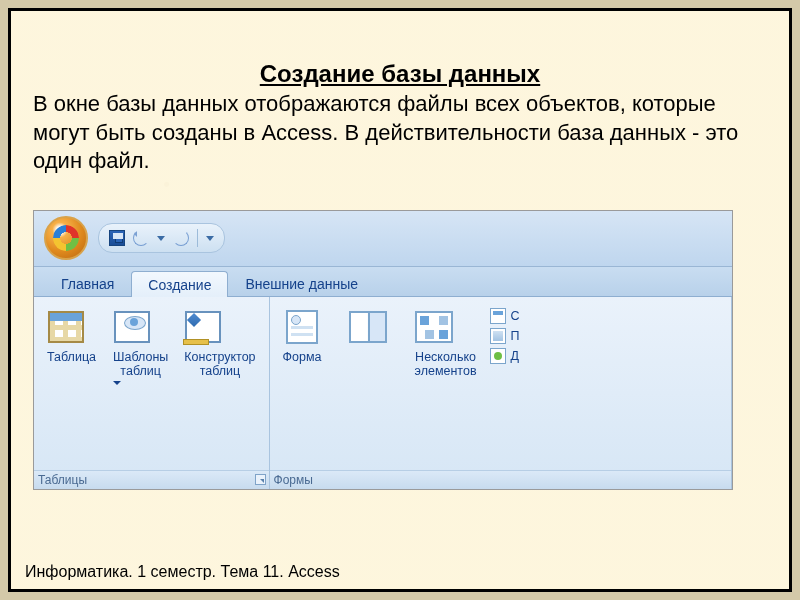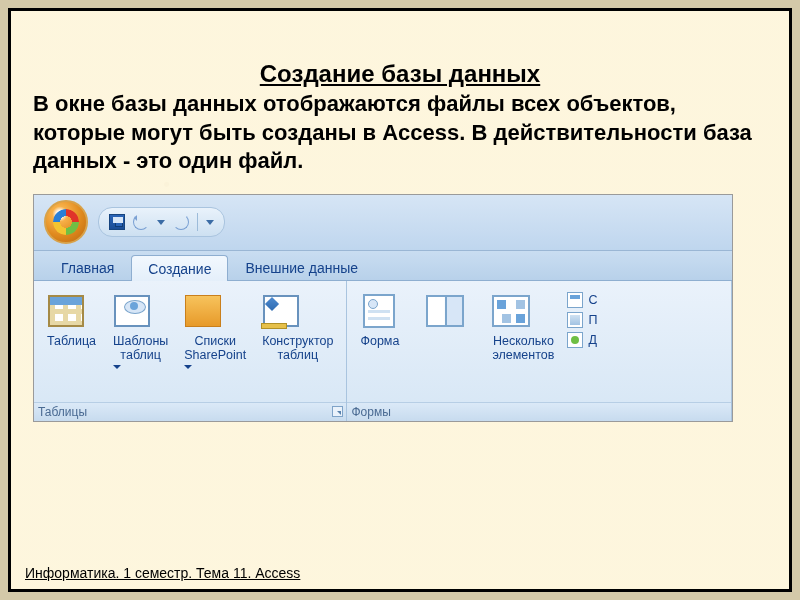--- a/index.html
+++ b/index.html
@@ -28,37 +28,35 @@
     text-decoration: underline;
     padding: 10px 0 2px;
     color: #000;
     margin-top: 39px;
   }
   .slide-body {
     font-size: 22px;
     line-height: 1.3;
     color: #000;
     padding: 0 22px 8px;
-    font-weight: bold;
   }
   .footer-text {
     position: absolute;
     left: 14px;
     bottom: 8px;
-    font-size: 14px;
+    font-size: 16px;
     color: #000;
-    text-decoration: underline;
   }
 
   
   .app-shot {
-    margin: 10px 22px 0;
+    margin: 26px 22px 0;
     border: 1px solid #9a9a9a;
     width: 700px;
-    height: 228px;
+    height: 280px;
     background: #fff;
     display: flex;
     flex-direction: column;
     font-family: "Segoe UI", Tahoma, sans-serif;
   }
 
   
   .titlebar {
     height: 56px;
     background: linear-gradient(#d6e5f5, #bfd6ee);
@@ -267,27 +265,20 @@
           </div>
           <div class="rbtn">
             <div class="big-ico">
                 <div class="tpl-ico"></div>
               </div>
             <div class="caption">Шаблоны<br>таблиц</div>
             <div class="caret"></div>
           </div>
           <div class="rbtn">
             <div class="big-ico">
-                <div class="sp-ico"></div>
-              </div>
-            <div class="caption">Списки<br>SharePoint</div>
-            <div class="caret"></div>
-          </div>
-          <div class="rbtn">
-            <div class="big-ico">
                 <div class="kon-ico"></div>
               </div>
             <div class="caption">Конструктор<br>таблиц</div>
           </div>
         </div>
         <div class="group-label">
           <span>Таблицы</span>
           <span class="launcher"></span>
         </div>
       </div>

